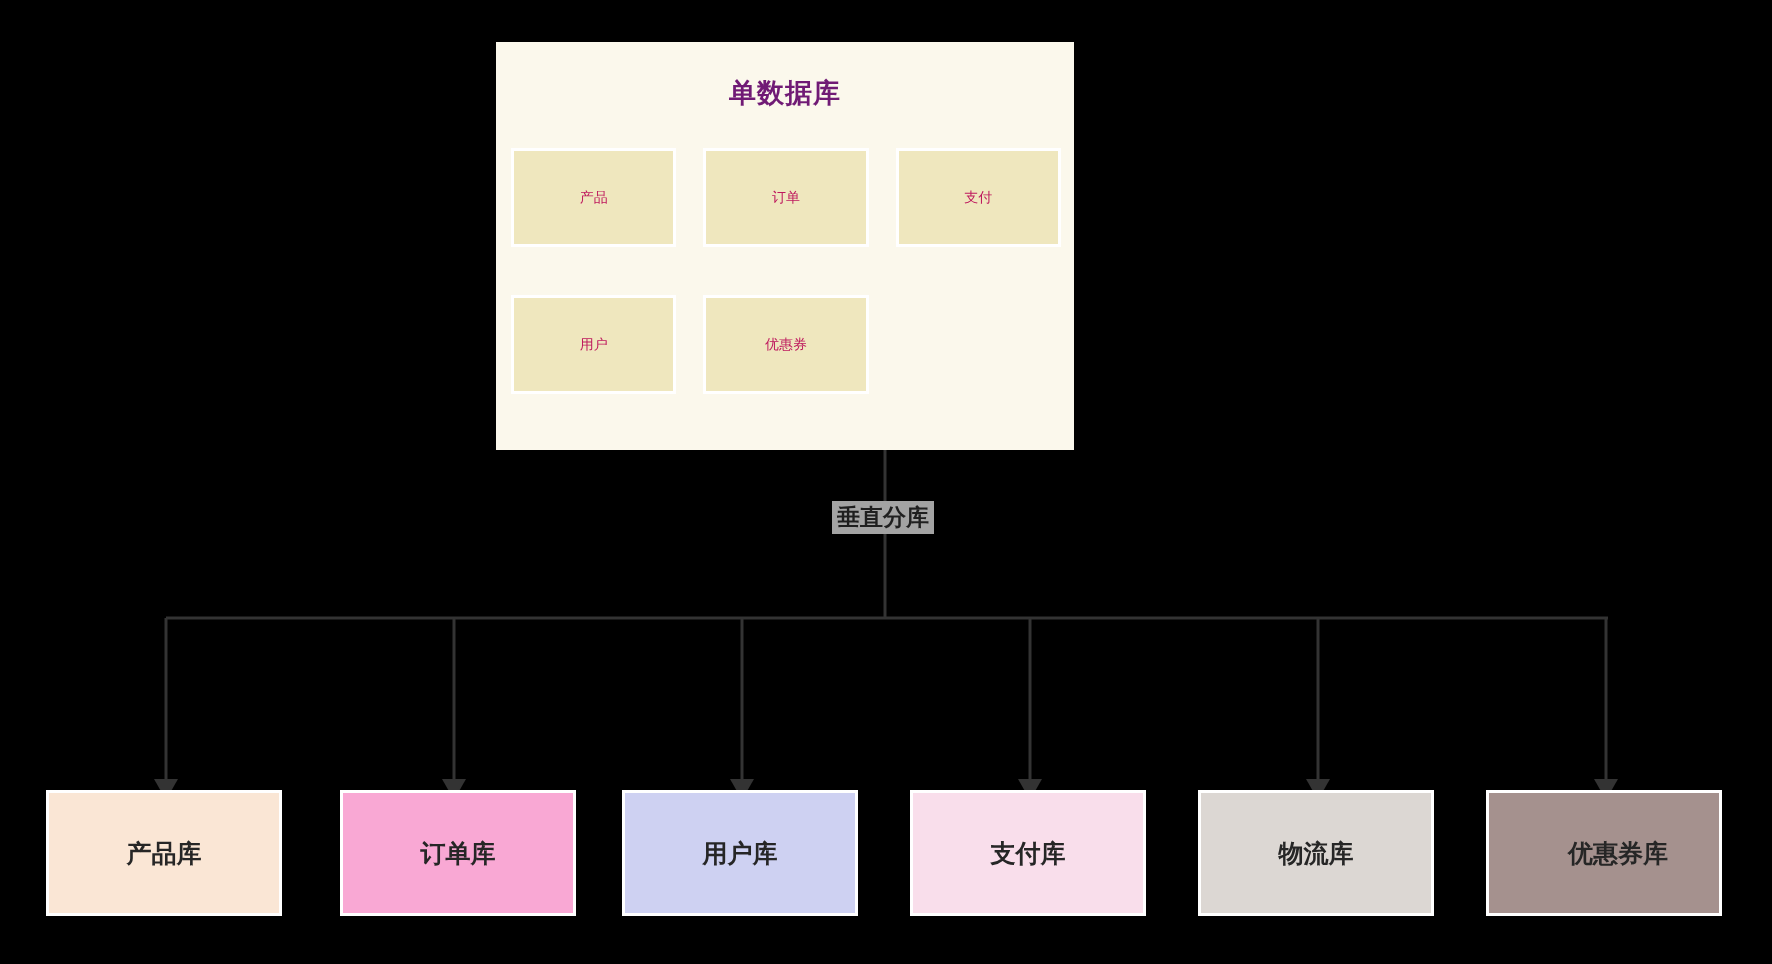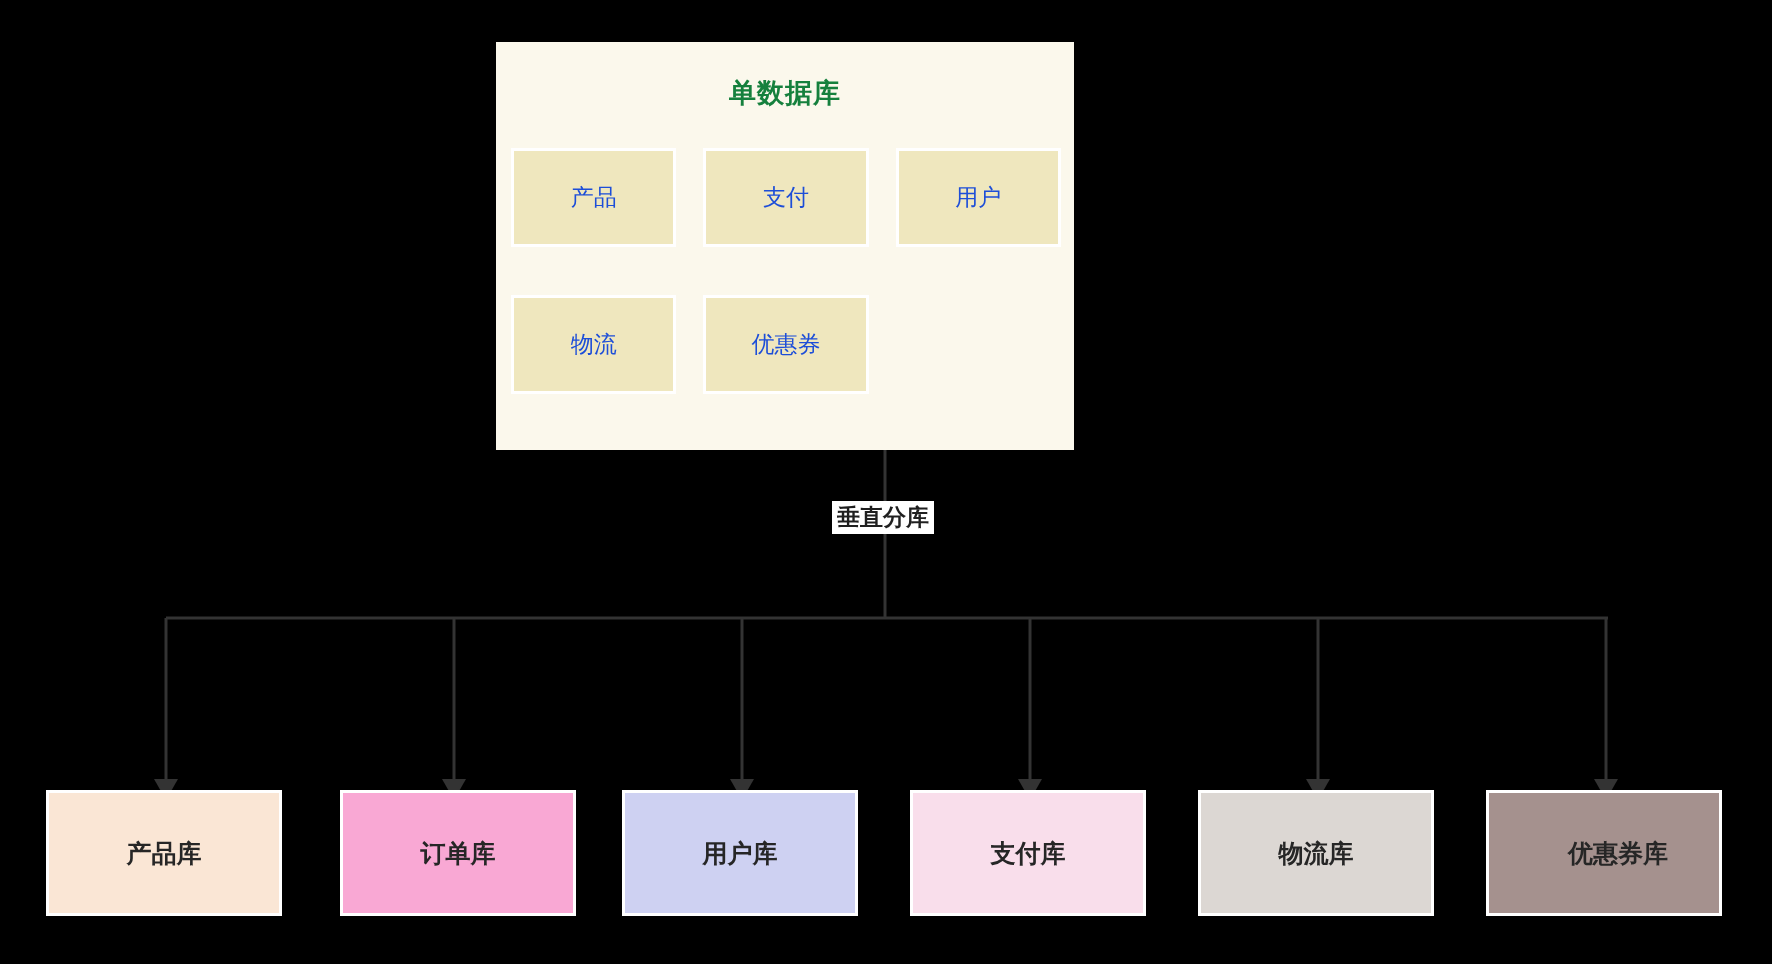--- a/index.html
+++ b/index.html
@@ -40,21 +40,21 @@
   }
 
   .cluster-title {
     position: absolute;
     top: 32px;
     left: 0;
     width: 100%;
     text-align: center;
     font-size: 27px;
     font-weight: bold;
-    color: #15803d;
+    color: #701a75;
     letter-spacing: 1px;
   }
 
   .cluster-grid {
     position: absolute;
     top: 105px;
     left: 14px;
     width: 550px;
     display: grid;
     grid-template-columns: repeat(3, 1fr);
@@ -62,31 +62,31 @@
     column-gap: 27px;
     row-gap: 48px;
   }
 
   .inner-node {
     background: #EFE7BE;
     border: 3px solid #FFFFFF;
     display: flex;
     align-items: center;
     justify-content: center;
-    font-size: 23px;
-    color: #1d4ed8;
+    font-size: 14px;
+    color: #be185d;
   }
 
   
   .edge-label {
     position: absolute;
     left: 832px;
     top: 501px;
     padding: 2px 5px;
-    background: #ffffff;
+    background: #a3a3a3;
     color: #1f1f1f;
     font-size: 23px;
     font-weight: bold;
     line-height: 1.25;
     white-space: nowrap;
     z-index: 5;
   }
 
   
   .leaf-row {
@@ -139,23 +139,23 @@
     <path d="M 742,618 L 742,782" stroke="#333333" stroke-width="3" fill="none" marker-end="url(#arrowhead)"></path>
     <path d="M 1030,618 L 1030,782" stroke="#333333" stroke-width="3" fill="none" marker-end="url(#arrowhead)"></path>
     <path d="M 1318,618 L 1318,782" stroke="#333333" stroke-width="3" fill="none" marker-end="url(#arrowhead)"></path>
     <path d="M 1606,618 L 1606,782" stroke="#333333" stroke-width="3" fill="none" marker-end="url(#arrowhead)"></path>
   </svg>
 
   <div class="cluster">
     <div class="cluster-title">单数据库</div>
     <div class="cluster-grid">
       <div class="inner-node">产品</div>
+      <div class="inner-node">订单</div>
       <div class="inner-node">支付</div>
       <div class="inner-node">用户</div>
-      <div class="inner-node">物流</div>
       <div class="inner-node">优惠券</div>
     </div>
   </div>
 
   <div class="edge-label">垂直分库</div>
 
   <div class="leaf-row">
     <div class="leaf l0">产品库</div>
     <div class="leaf l1">订单库</div>
     <div class="leaf l2">用户库</div>

